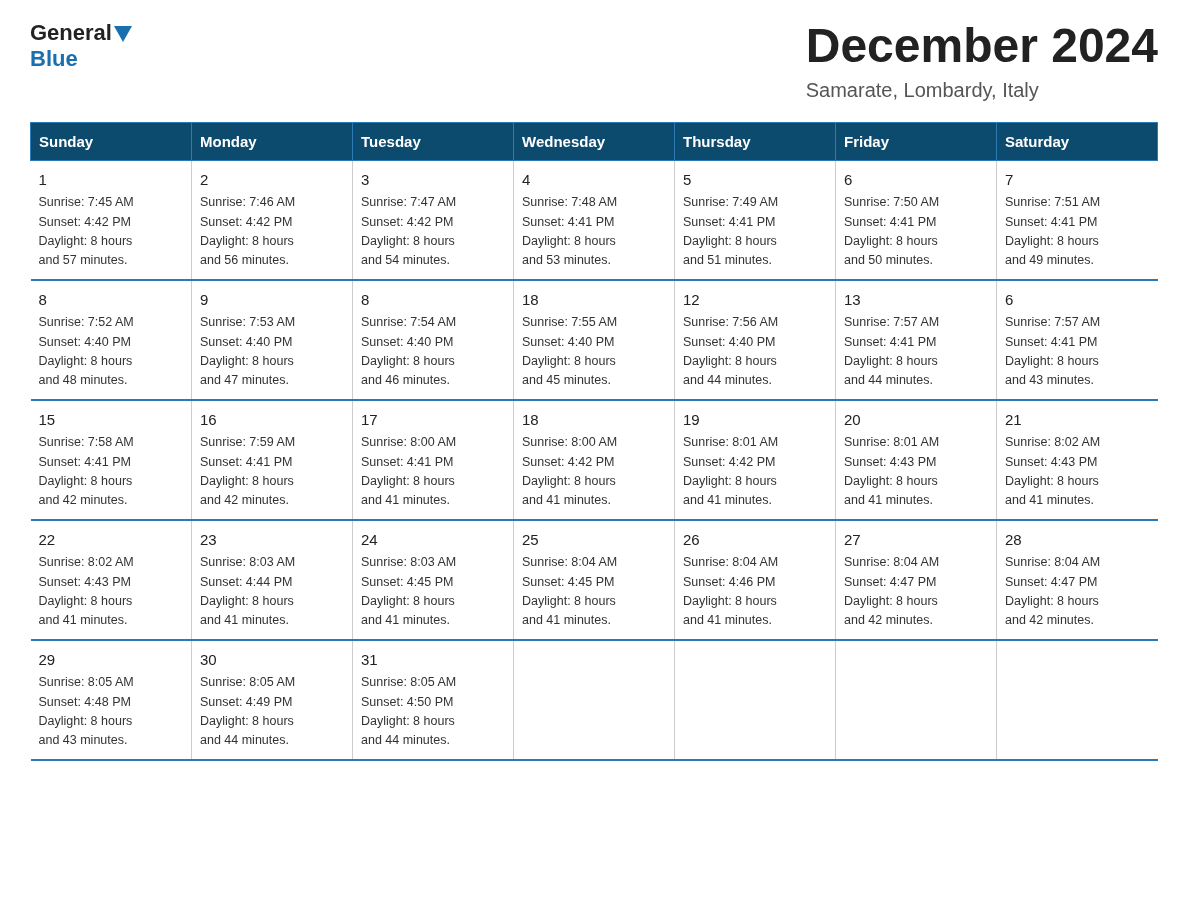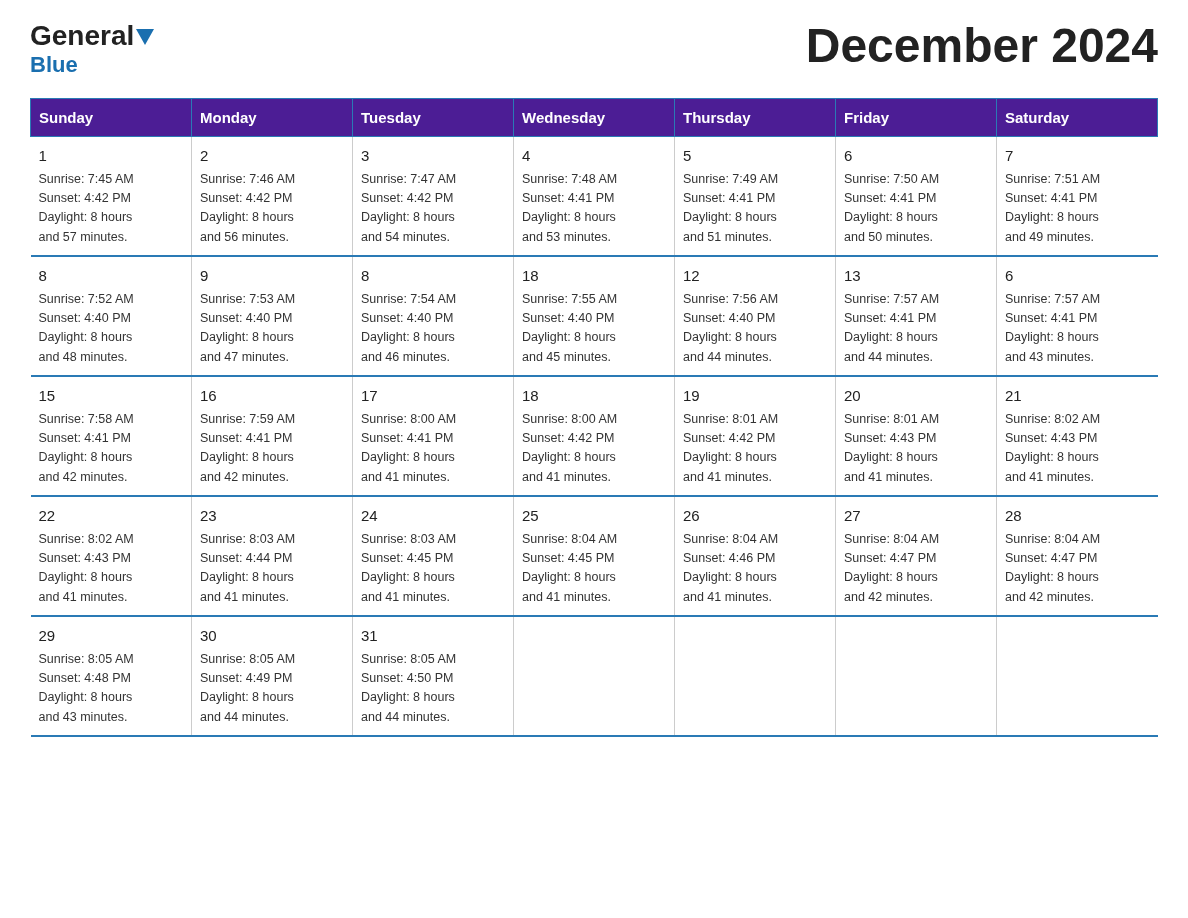--- a/index.html
+++ b/index.html
@@ -10,21 +10,21 @@
       width: 1188px;
       min-height: 918px;
     }
     .header {
       display: flex;
       justify-content: space-between;
       align-items: flex-start;
       margin-bottom: 20px;
     }
     .logo-text-general {
-      font-size: 28px;
+      font-size: 22px;
       font-weight: bold;
       color: #222;
     }
     .logo-blue {
       font-size: 22px;
       font-weight: bold;
       color: #1a6faf;
     }
     .logo-wrapper {
       display: flex;
@@ -47,21 +47,21 @@
       font-size: 20px;
       color: #555;
       margin-top: 6px;
     }
     table {
       width: 100%;
       border-collapse: collapse;
       table-layout: fixed;
     }
     thead tr {
-      background-color: #4c1d95;
+      background-color: #0c4a6e;
     }
     thead th {
       color: #fff;
       padding: 10px 8px;
       font-size: 15px;
       font-weight: bold;
       border: 1px solid #2a7ab5;
       text-align: left;
     }
     tbody tr {
@@ -106,20 +106,21 @@
           <polygon points="0,0 18,0 9,16" fill="#1a6faf"></polygon>
         </svg>
       </div>
     </div>
     <div>
       <span class="logo-blue">Blue</span>
     </div>
   </div>
   <div class="title-section">
     <div class="calendar-title">December 2024</div>
+    <div class="calendar-subtitle">Samarate, Lombardy, Italy</div>
   </div>
 </div>
 
 <table>
   <thead>
     <tr>
       <th>Sunday</th>
       <th>Monday</th>
       <th>Tuesday</th>
       <th>Wednesday</th>

